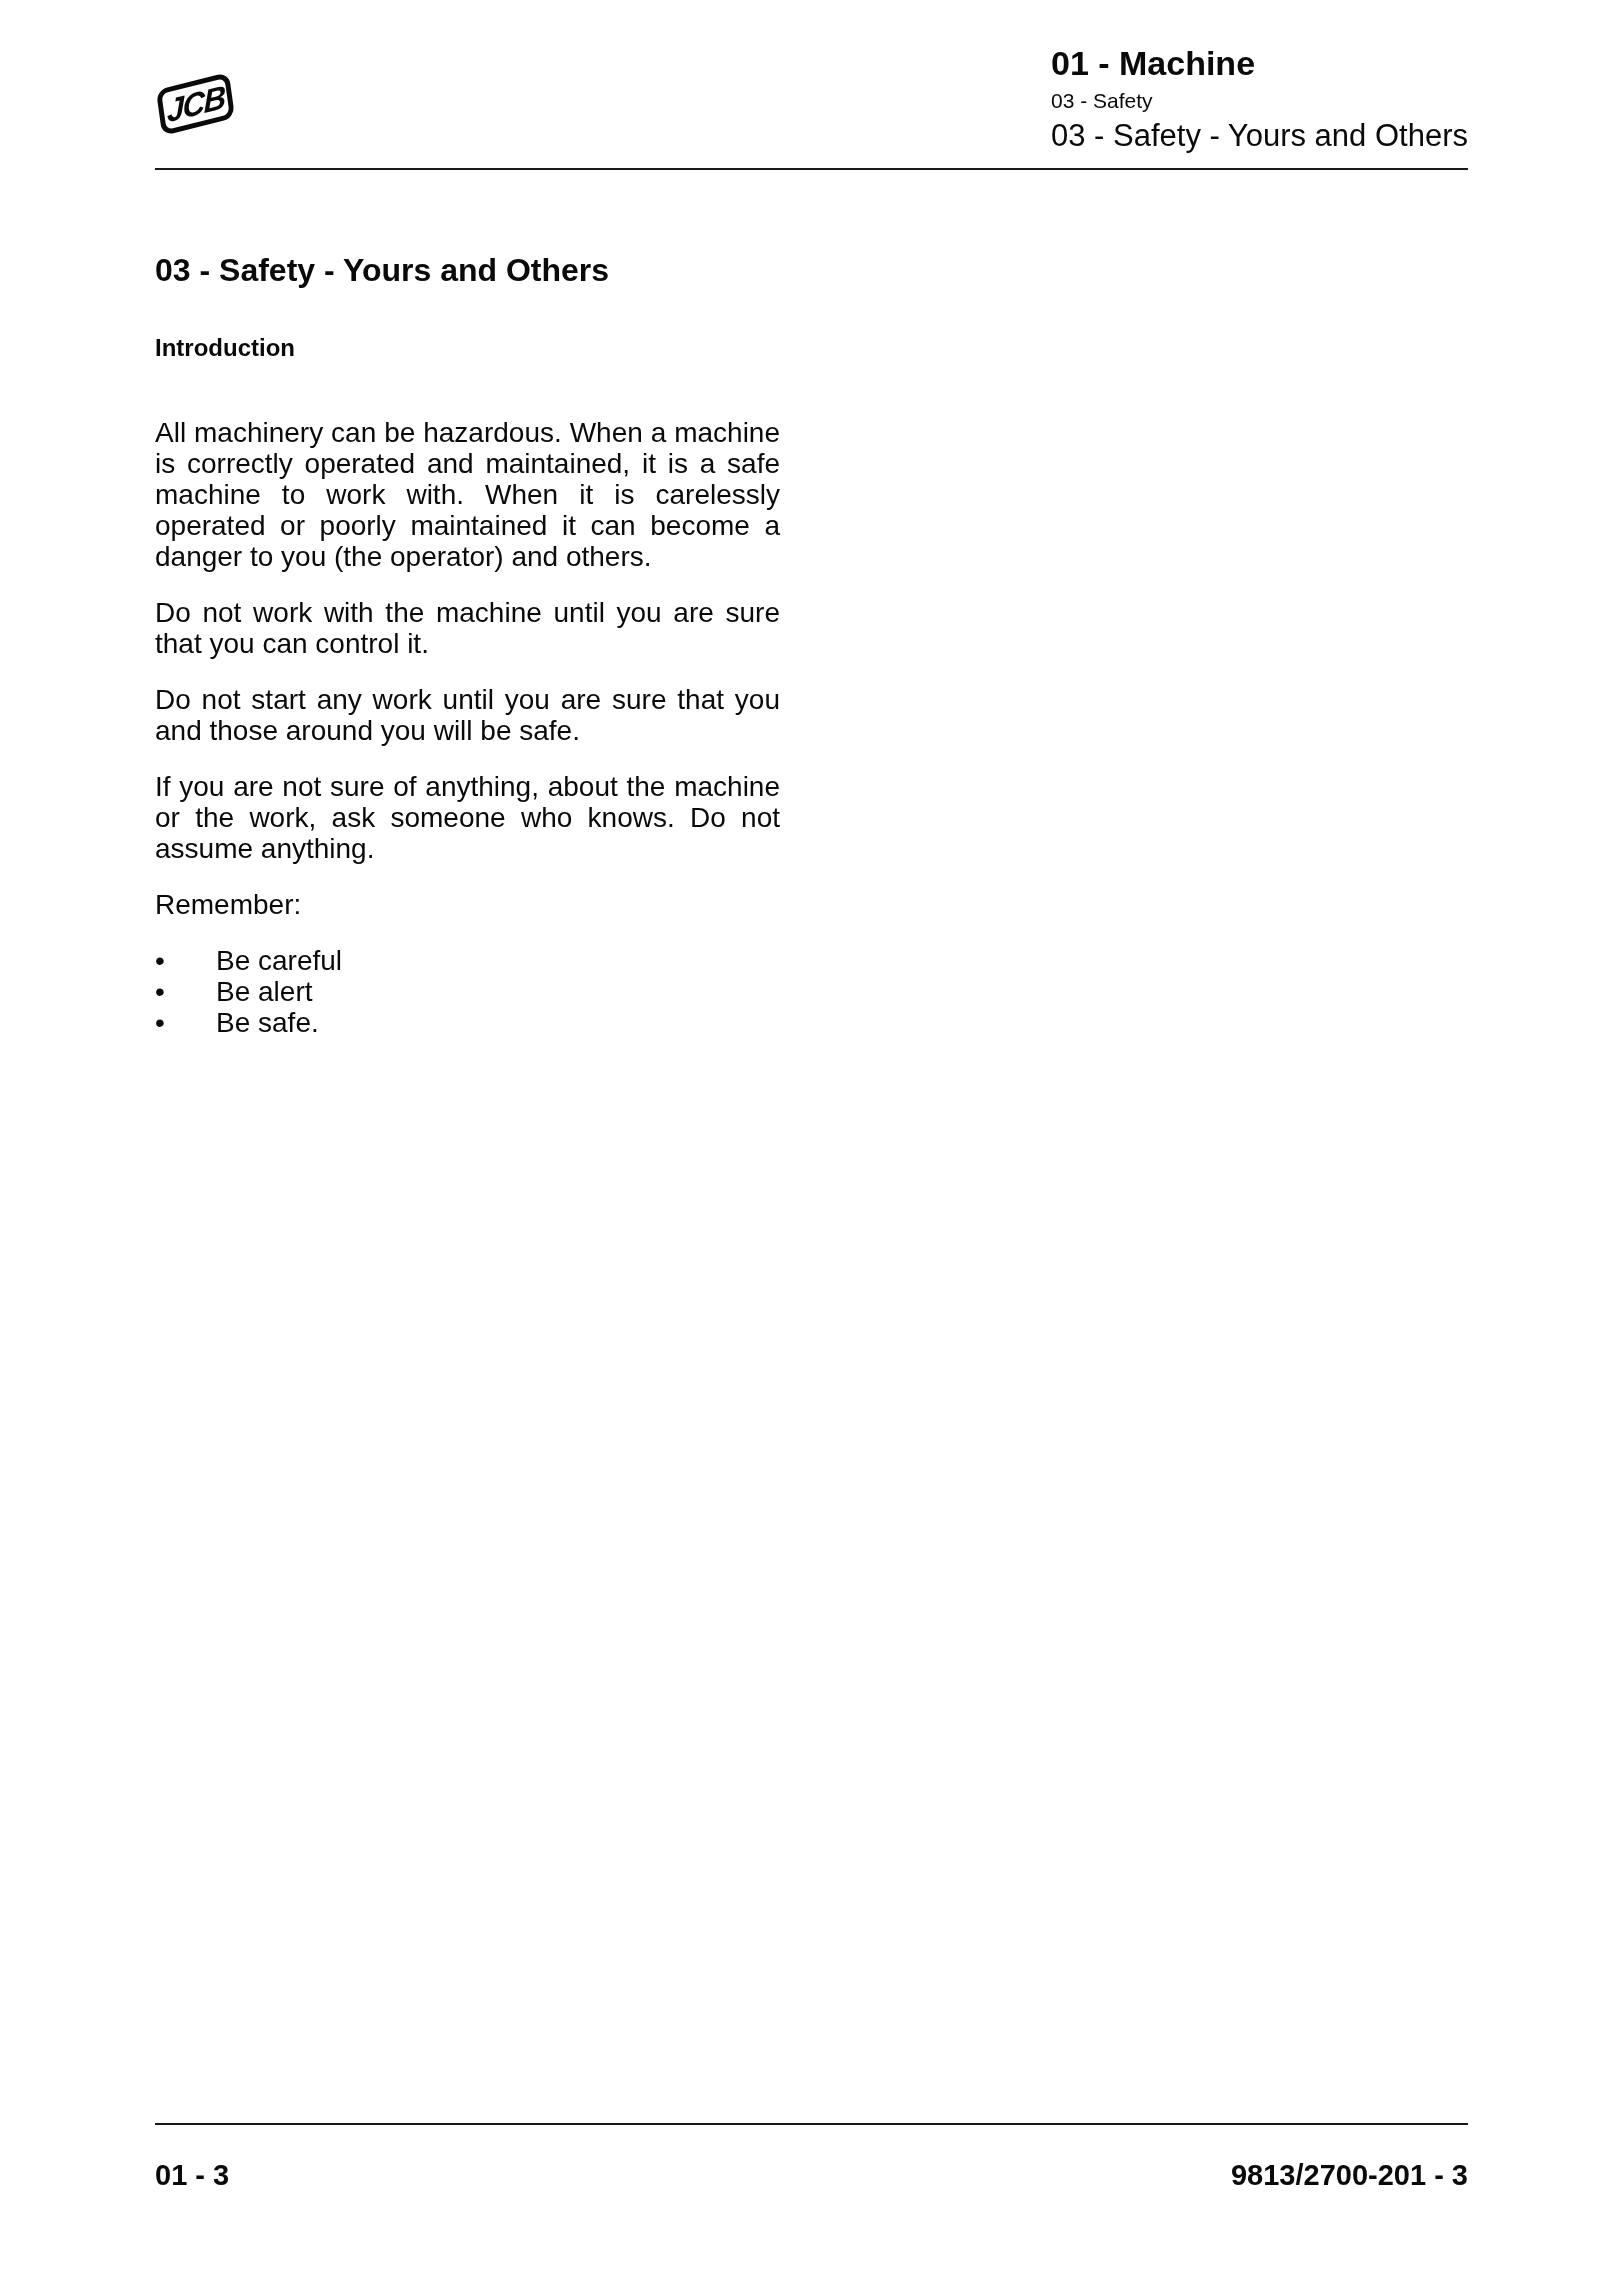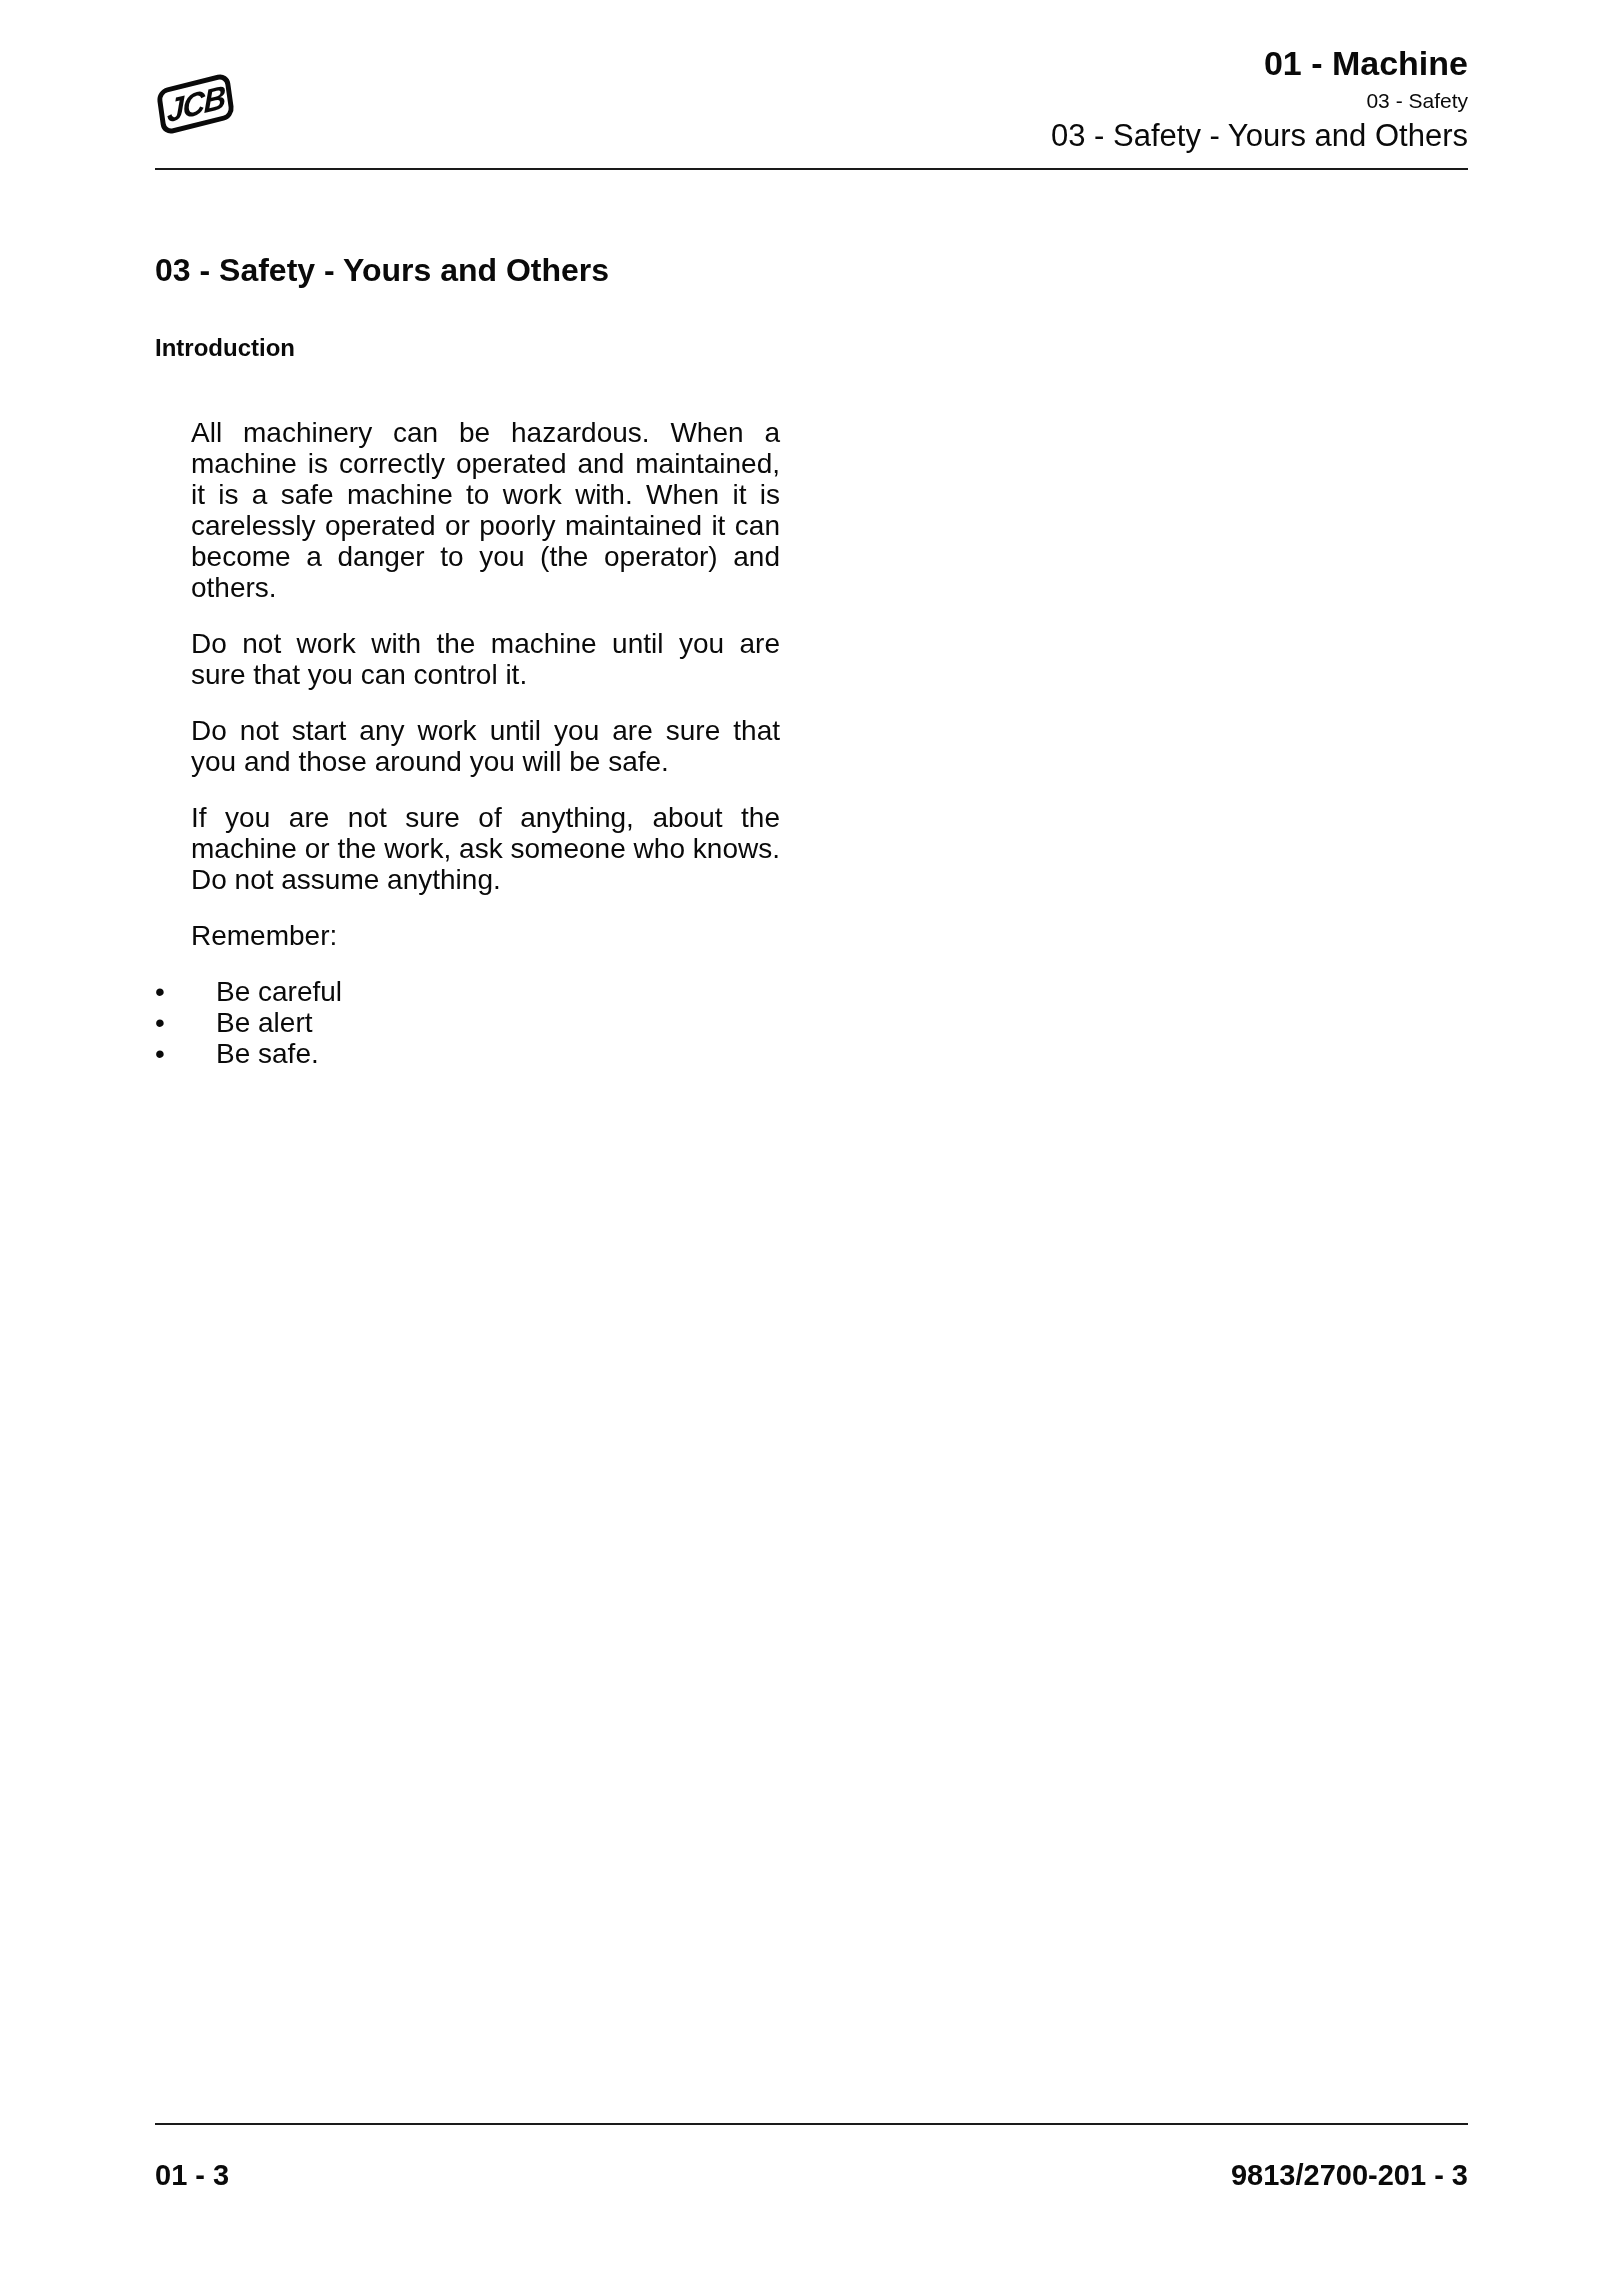--- a/index.html
+++ b/index.html
@@ -37,21 +37,21 @@
     font-size: 32px;
     letter-spacing: -1.5px;
     transform: skewX(-8deg);
     color: #0a0a0a;
     line-height: 1;
   }
   .header-meta {
     position: absolute;
     top: 43px;
     right: 155px;
-    text-align: right;
+    text-align: left;
     white-space: nowrap;
   }
   .header-meta .line1 { font-size: 34px; font-weight: bold; line-height: 40px; }
   .header-meta .line2 { font-size: 21px; line-height: 35px; }
   .header-meta .line3 { font-size: 31px; line-height: 35px; }
   .header-rule {
     position: absolute;
     left: 155px;
     right: 155px;
     top: 168px;
@@ -77,21 +77,20 @@
     font-size: 24px;
     font-weight: bold;
     line-height: 42px;
     margin-bottom: 48px;
   }
   .para {
     font-size: 28px;
     line-height: 31px;
     text-align: justify;
     margin-bottom: 25px;
-    margin-left: 36px;
   }
   .bullet-list { margin-top: 0; }
   .bullet-item {
     display: flex;
     font-size: 28px;
     line-height: 31px;
   }
   .bullet-dot {
     width: 61px;
     flex: 0 0 61px;

